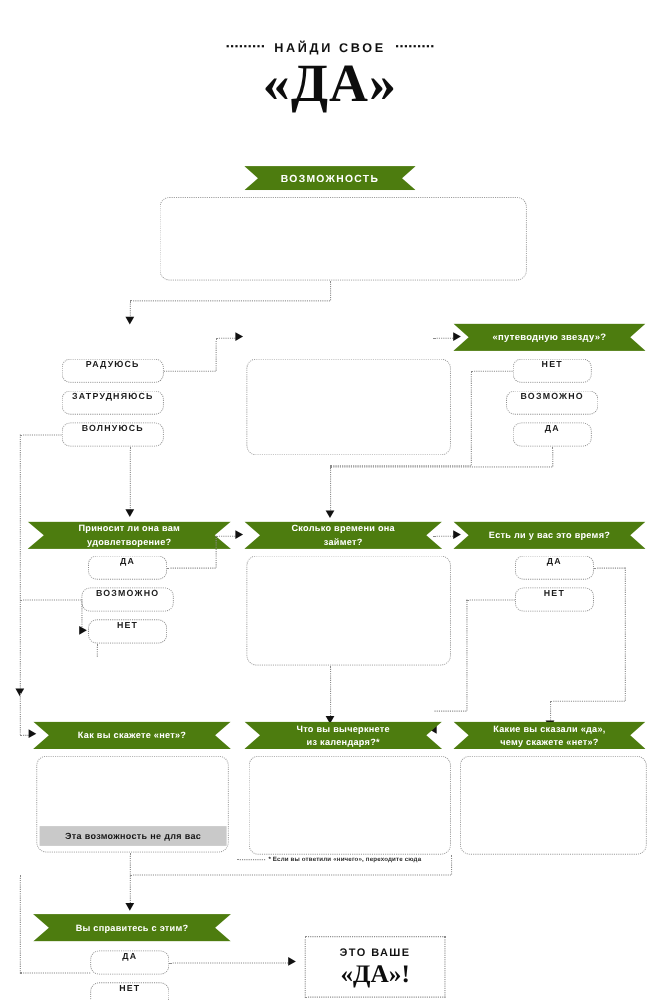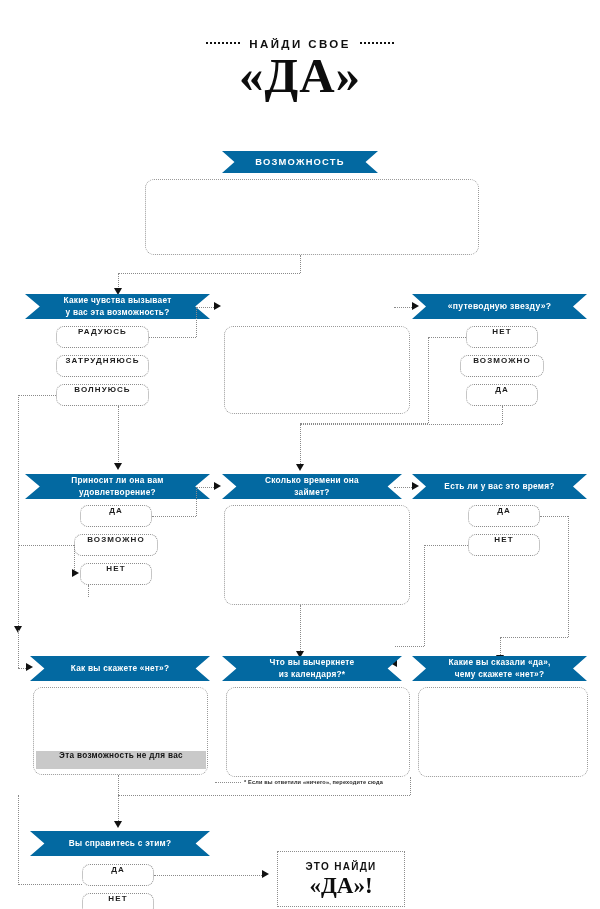--- a/index.html
+++ b/index.html
@@ -20,21 +20,21 @@
     display:inline-block;width:34px;vertical-align:middle;
     border-top:2px dotted #101010;margin:0 9px 3px 9px;
   }
   .bigda{
     margin-top:-2px;font-family:"Liberation Serif","DejaVu Serif",serif;
     font-size:49px;font-weight:700;letter-spacing:1px;color:#0d0d0d;line-height:1.05;
   }
 
   
   .ribbon{
-    position:absolute;background:#0369a1;color:#ffffff;
+    position:absolute;background:#4d7c0f;color:#ffffff;
     display:flex;align-items:center;justify-content:center;text-align:center;
     font-size:8.3px;font-weight:700;line-height:1.35;letter-spacing:.25px;
     padding:0 22px;box-sizing:border-box;
     clip-path:polygon(
       0% 0%, 100% 0%,
       100% 0%, 92% 50%, 100% 100%,
       100% 100%, 0% 100%,
       8% 50%
     );
   }
@@ -49,21 +49,21 @@
   .opt{
     position:absolute;border:1.6px dotted #8d8d8d;border-radius:8px;background:#fff;
     display:flex;align-items:flex-start;justify-content:center;
     font-size:8px;font-weight:600;letter-spacing:1.1px;color:#1c1c1c;
     box-sizing:border-box;
   }
 
   
   .grey-note{
     position:absolute;background:#c9c9c9;color:#141414;
-    display:flex;justify-content:center;
+    display:flex;align-items:center;justify-content:center;
     font-size:8.2px;font-weight:600;letter-spacing:.3px;box-sizing:border-box;
   }
 
   
   .footnote{
     position:absolute;font-size:5.6px;color:#2a2a2a;letter-spacing:.15px;
     white-space:nowrap;font-weight:600;
   }
   .footnote .lead{
     display:inline-block;width:26px;border-top:1.3px dotted #8d8d8d;
@@ -111,26 +111,20 @@
   <div class="ribbon" style="left:222px;top:125px;width:156px;height:22px;">
     <span style="font-size:9.4px;letter-spacing:1.2px;">ВОЗМОЖНОСТЬ</span>
   </div>
   <div class="wbox" style="left:145px;top:153px;width:334px;height:76px;"></div>
 
   <div class="vline" style="left:300px;top:229px;height:18px;"></div>
   <div class="hline" style="left:118px;top:247px;width:182px;"></div>
   <div class="vline" style="left:118px;top:247px;height:16px;"></div>
   <div class="arr arr-d" style="left:114px;top:262px;"></div>
 
-  <div class="ribbon" style="left:25px;top:268px;width:185px;height:25px;">
-    <div>
-      <span>Какие чувства вызывает</span>
-      <span>у вас эта возможность?</span>
-    </div>
-  </div>
   <div class="opt" style="left:56px;top:300px;width:93px;height:22px;">
     <span>РАДУЮСЬ</span>
   </div>
   <div class="opt" style="left:56px;top:329px;width:93px;height:22px;">
     <span>ЗАТРУДНЯЮСЬ</span>
   </div>
   <div class="opt" style="left:56px;top:358px;width:93px;height:22px;">
     <span>ВОЛНУЮСЬ</span>
   </div>
 
@@ -291,17 +285,17 @@
     <span>НЕТ</span>
   </div>
 
   <div class="hline" style="left:154px;top:849px;width:110px;"></div>
   <div class="arr arr-r" style="left:262px;top:844px;"></div>
 
   <div class="vline" style="left:18px;top:769px;height:90px;"></div>
   <div class="hline" style="left:18px;top:858px;width:64px;"></div>
 
   <div class="final" style="left:277px;top:825px;width:128px;height:56px;">
-    <div class="f1">ЭТО НАЙДИ</div>
+    <div class="f1">ЭТО ВАШЕ</div>
     <div class="f2"><i>«ДА»!</i></div>
   </div>
 
 </div>
 
 </body></html>

